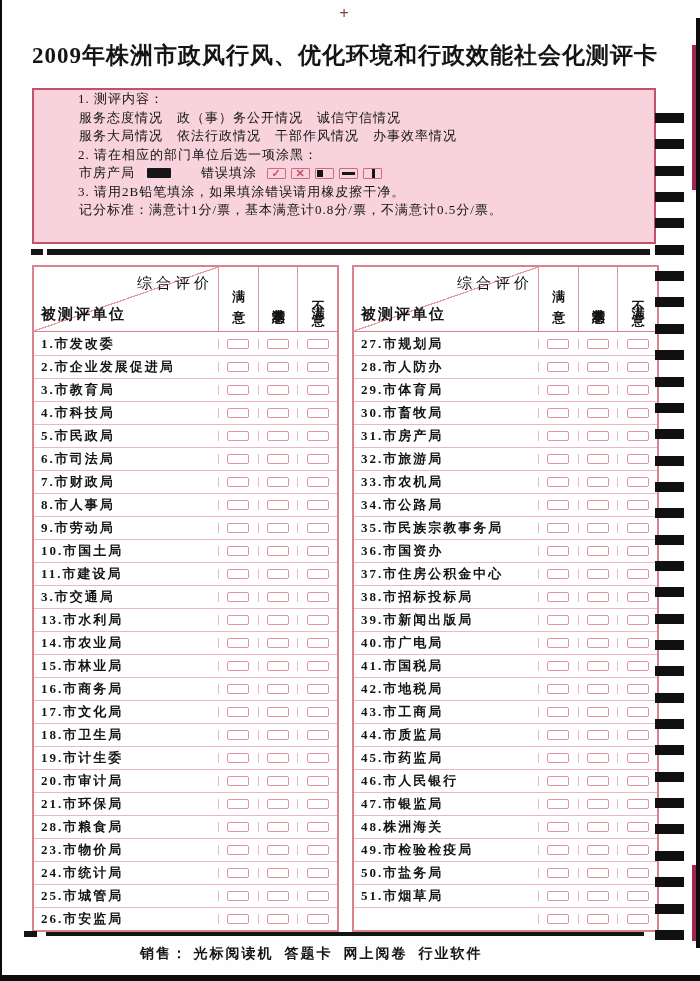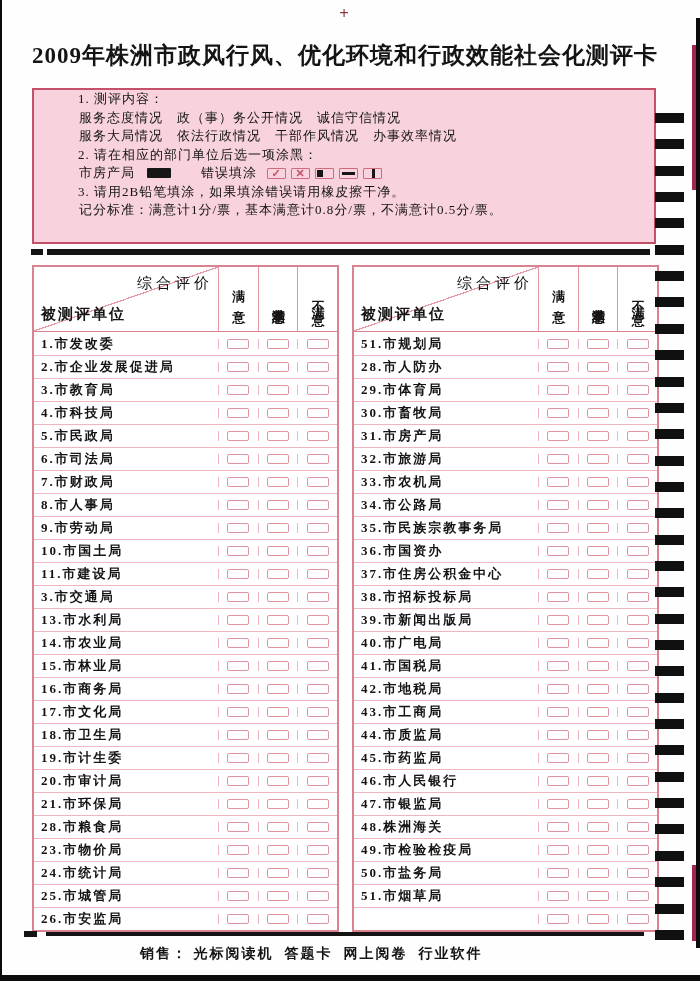--- a/index.html
+++ b/index.html
@@ -461,21 +461,21 @@
       <div class="rating-col">
           <span class="vtext v4">基本满意</span>
         </div>
       <div class="rating-col">
           <span class="vtext v3">不满意</span>
         </div>
     </div>
     <div class="trows">
 
         <div class="trow">
-          <div class="tname">51.市规划局</div>
+          <div class="tname">27.市规划局</div>
           <div class="tcell">
             <span class="bubble"></span>
           </div>
           <div class="tcell">
             <span class="bubble"></span>
           </div>
           <div class="tcell">
             <span class="bubble"></span>
           </div>
         </div>

